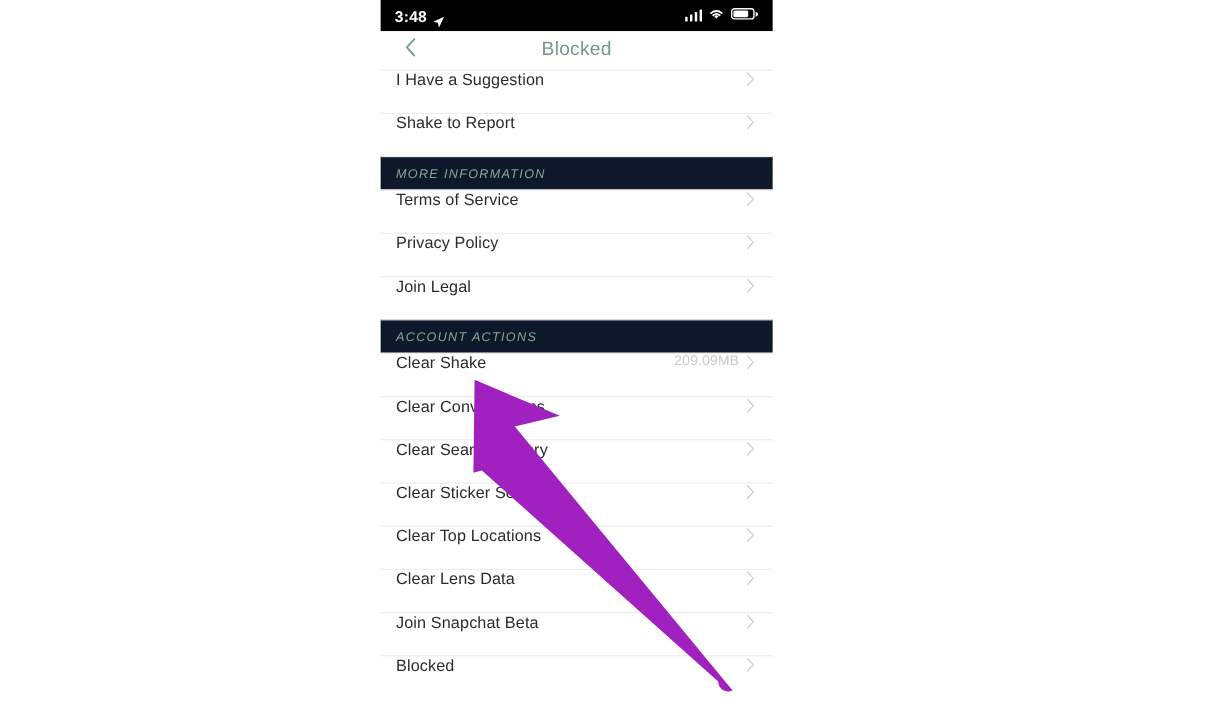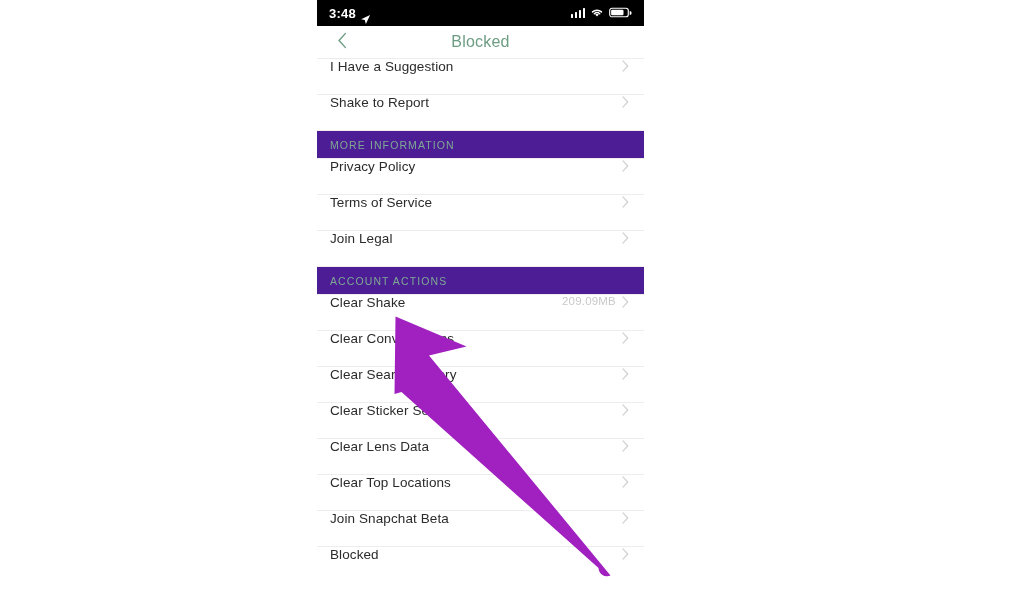--- a/index.html
+++ b/index.html
@@ -136,30 +136,31 @@
   .row-chevron {
     width: 9px;
     height: 14px;
     display: flex;
     align-items: center;
     justify-content: center;
     flex: none;
   }
   .section-header {
     height: 28px;
-    background: #4c1d95;
+    background: #0f172a;
     display: flex;
     align-items: center;
     padding: 0 13px;
     box-sizing: border-box;
     font-size: 10.5px;
     color: #7fa894;
     letter-spacing: 1.1px;
     text-transform: uppercase;
     border-top: 1px solid #ededed;
+    font-style: italic;
   }
 
   
   #annotation-arrow {
     position: absolute;
     left: 0;
     top: 0;
     width: 1024px;
     height: 602px;
     pointer-events: none;
@@ -226,29 +227,29 @@
       <div class="row">
         <span class="row-label">Shake to Report</span>
         <span class="row-chevron">
           <svg viewBox="0 0 8 14" width="7" height="12">
             <path d="M1 1 L6.6 7 L1 13" stroke="#cfcfcf" stroke-width="1.3" fill="none" stroke-linecap="round" stroke-linejoin="round"></path>
           </svg>
         </span>
       </div>
       <div class="section-header">More Information</div>
       <div class="row">
+        <span class="row-label">Terms of Service</span>
+        <span class="row-chevron">
+          <svg viewBox="0 0 8 14" width="7" height="12">
+            <path d="M1 1 L6.6 7 L1 13" stroke="#cfcfcf" stroke-width="1.3" fill="none" stroke-linecap="round" stroke-linejoin="round"></path>
+          </svg>
+        </span>
+      </div>
+      <div class="row">
         <span class="row-label">Privacy Policy</span>
-        <span class="row-chevron">
-          <svg viewBox="0 0 8 14" width="7" height="12">
-            <path d="M1 1 L6.6 7 L1 13" stroke="#cfcfcf" stroke-width="1.3" fill="none" stroke-linecap="round" stroke-linejoin="round"></path>
-          </svg>
-        </span>
-      </div>
-      <div class="row">
-        <span class="row-label">Terms of Service</span>
         <span class="row-chevron">
           <svg viewBox="0 0 8 14" width="7" height="12">
             <path d="M1 1 L6.6 7 L1 13" stroke="#cfcfcf" stroke-width="1.3" fill="none" stroke-linecap="round" stroke-linejoin="round"></path>
           </svg>
         </span>
       </div>
       <div class="row">
         <span class="row-label">Join Legal</span>
         <span class="row-chevron">
           <svg viewBox="0 0 8 14" width="7" height="12">
@@ -284,29 +285,29 @@
       </div>
       <div class="row">
         <span class="row-label">Clear Sticker Searches</span>
         <span class="row-chevron">
           <svg viewBox="0 0 8 14" width="7" height="12">
             <path d="M1 1 L6.6 7 L1 13" stroke="#cfcfcf" stroke-width="1.3" fill="none" stroke-linecap="round" stroke-linejoin="round"></path>
           </svg>
         </span>
       </div>
       <div class="row">
+        <span class="row-label">Clear Top Locations</span>
+        <span class="row-chevron">
+          <svg viewBox="0 0 8 14" width="7" height="12">
+            <path d="M1 1 L6.6 7 L1 13" stroke="#cfcfcf" stroke-width="1.3" fill="none" stroke-linecap="round" stroke-linejoin="round"></path>
+          </svg>
+        </span>
+      </div>
+      <div class="row">
         <span class="row-label">Clear Lens Data</span>
-        <span class="row-chevron">
-          <svg viewBox="0 0 8 14" width="7" height="12">
-            <path d="M1 1 L6.6 7 L1 13" stroke="#cfcfcf" stroke-width="1.3" fill="none" stroke-linecap="round" stroke-linejoin="round"></path>
-          </svg>
-        </span>
-      </div>
-      <div class="row">
-        <span class="row-label">Clear Top Locations</span>
         <span class="row-chevron">
           <svg viewBox="0 0 8 14" width="7" height="12">
             <path d="M1 1 L6.6 7 L1 13" stroke="#cfcfcf" stroke-width="1.3" fill="none" stroke-linecap="round" stroke-linejoin="round"></path>
           </svg>
         </span>
       </div>
       <div class="row">
         <span class="row-label">Join Snapchat Beta</span>
         <span class="row-chevron">
           <svg viewBox="0 0 8 14" width="7" height="12">

